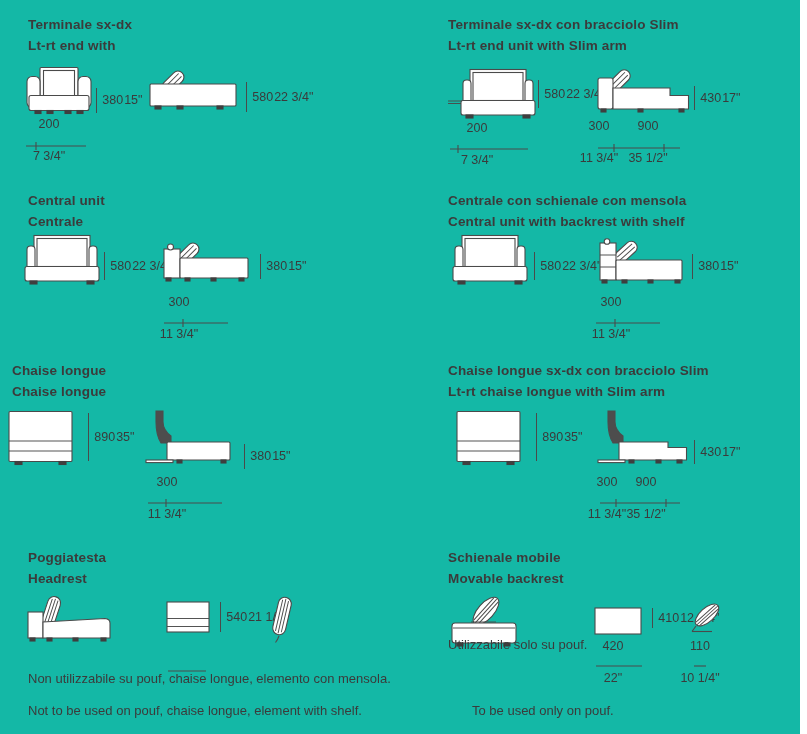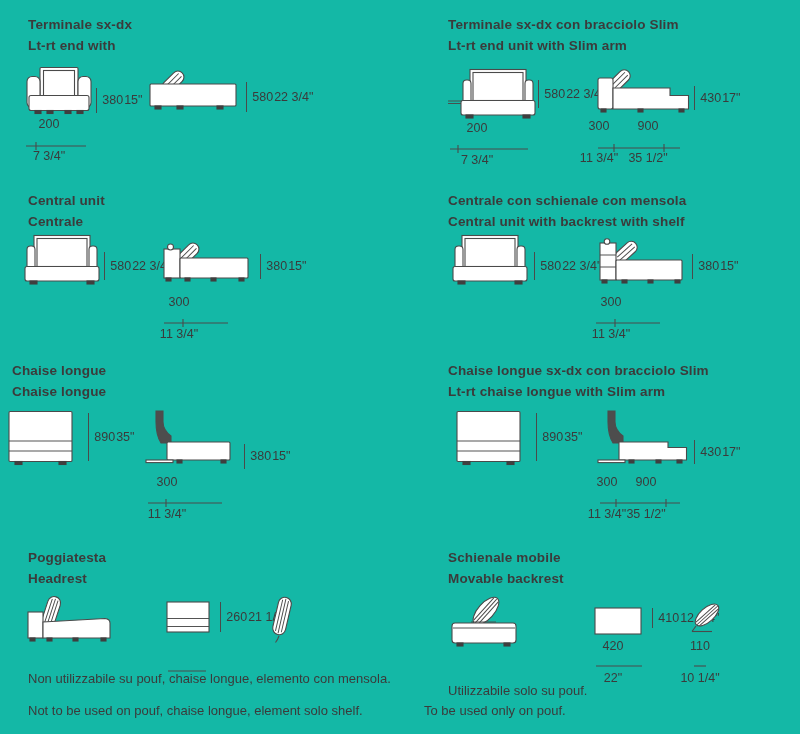--- a/index.html
+++ b/index.html
@@ -361,21 +361,21 @@
         <rect class="ft" x="75" y="43" width="5" height="3"></rect>
     </svg>
     <svg class="fig" style="left:138px;top:56px" width="44" height="32" viewBox="0 0 44 32">
       <rect x="1" y="1" width="42" height="30"></rect>
       <line x1="1" y1="17.5" x2="43" y2="17.5"></line>
         <line x1="1" y1="25.5" x2="43" y2="25.5"></line>
     </svg>
     <div class="dimv" style="left:192px;top:57px;height:30px">
       <div class="vbar"></div>
       <div class="vtxt">
-        <span>260</span>
+        <span>540</span>
         <span>21 1/4"</span>
       </div>
     </div>
     <svg class="hline" style="left:140px;top:124px" width="38" height="4">
       <line x1="0" y1="2" x2="38" y2="2"></line>
     </svg>
     <svg class="fig" style="left:240px;top:50px" width="28" height="48" viewBox="0 0 28 48">
       <g transform="rotate(13 14 21)">
         <rect x="7.5" y="2" width="13" height="38" rx="6.5"></rect>
         <line x1="11" y1="5" x2="11" y2="37"></line>
@@ -434,17 +434,17 @@
     <div class="dimtxt" style="left:222px;top:95px;width:60px">
       <span>110</span>
       <span>10 1/4"</span>
     </div>
     <svg class="hline" style="left:246px;top:119px" width="12" height="4">
       <line x1="0" y1="2" x2="12" y2="2"></line>
     </svg>
   </div>
 
   <div class="note" style="left:28px;top:671px">Non utilizzabile su pouf, chaise longue, elemento con mensola.</div>
-  <div class="note" style="left:28px;top:703px">Not to be used on pouf, chaise longue, element solo shelf.</div>
-  <div class="note" style="left:448px;top:683px">Utilizzabile solo su pouf.</div>
-  <div class="note" style="left:424px;top:703px">To be used only on pouf.</div>
+  <div class="note" style="left:28px;top:703px">Not to be used on pouf, chaise longue, element with shelf.</div>
+  <div class="note" style="left:448px;top:637px">Utilizzabile solo su pouf.</div>
+  <div class="note" style="left:472px;top:703px">To be used only on pouf.</div>
 
 </div>
 
 </body></html>

